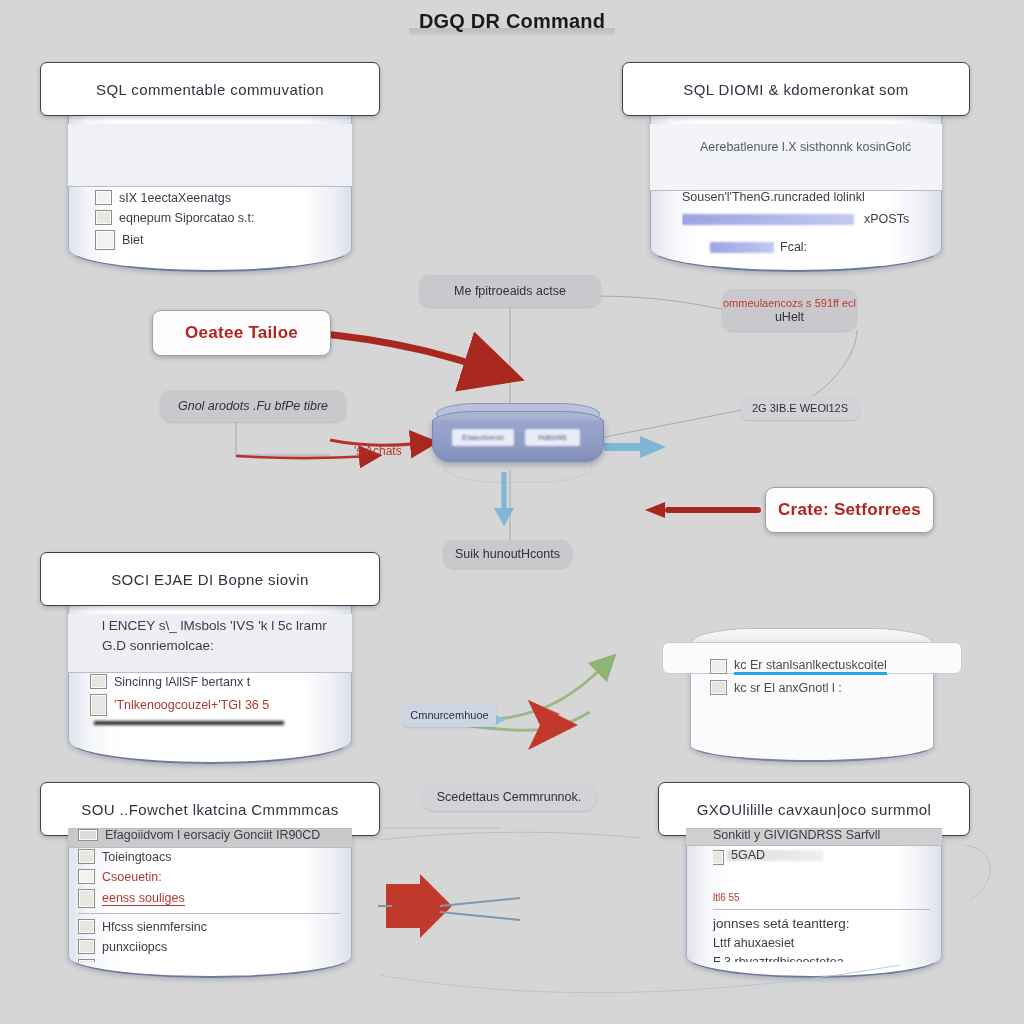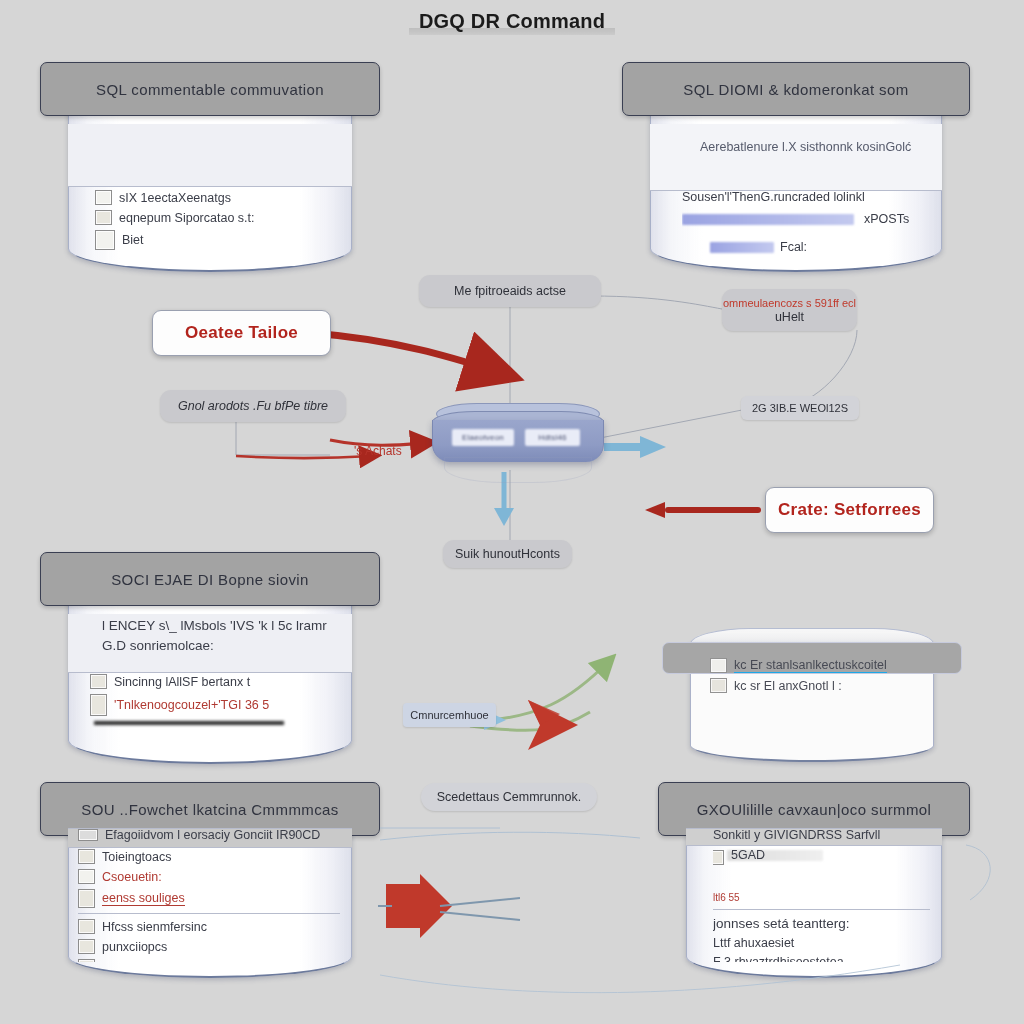--- a/index.html
+++ b/index.html
@@ -47,21 +47,21 @@
     box-shadow:0 2px 5px rgba(60,70,100,.28);
   }
   .cyl .drum-top{
     position:absolute;left:28px;right:28px;top:22px;height:40px;
     border:1px solid #b3bbd2;
     border-radius:50%/100%;
     background:linear-gradient(to bottom, rgba(255,255,255,.9), rgba(232,235,246,.5));
   }
   .cyl .header{
     position:absolute;left:0;right:0;top:0;height:52px;
-    background:#a3a3a3;
+    background:#ffffff;
     border:1.6px solid #3a3f52;
     border-radius:7px;
     box-shadow:0 2px 4px rgba(0,0,0,.2);
     display:flex;align-items:center;justify-content:center;
   }
   .cyl .header .htext{
     font-size:15px;color:#30333f;
     filter:blur(.5px);
     letter-spacing:.4px;
     white-space:nowrap;
@@ -249,21 +249,21 @@
 
   <div class="cyl" style="left:662px;top:626px;width:300px;height:136px;opacity:.92;">
     <div class="drum-top" style="top:2px;height:30px;"></div>
     <div class="drum" style="top:16px;background:#ffffff;"></div>
     <div class="header" style="top:16px;height:30px;border:1px solid #c5cade;box-shadow:none;">
       <div class="htext"></div>
     </div>
     <div class="body" style="top:32px;left:48px;">
       <div class="row">
         <span class="chk"></span>
-        <span style="border-bottom:1px solid #0ea5e9;">kc Er stanlsanlkectuskcoitel</span>
+        <span style="border-bottom:3px solid #0ea5e9;">kc Er stanlsanlkectuskcoitel</span>
       </div>
       <div class="row">
         <span class="chk filled"></span>
         <span>kc sr El anxGnotl l :</span>
       </div>
     </div>
   </div>
 
   <div class="cyl" style="left:40px;top:782px;width:340px;height:196px;">
     <div class="drum-top" style="top:18px;height:34px;"></div>

